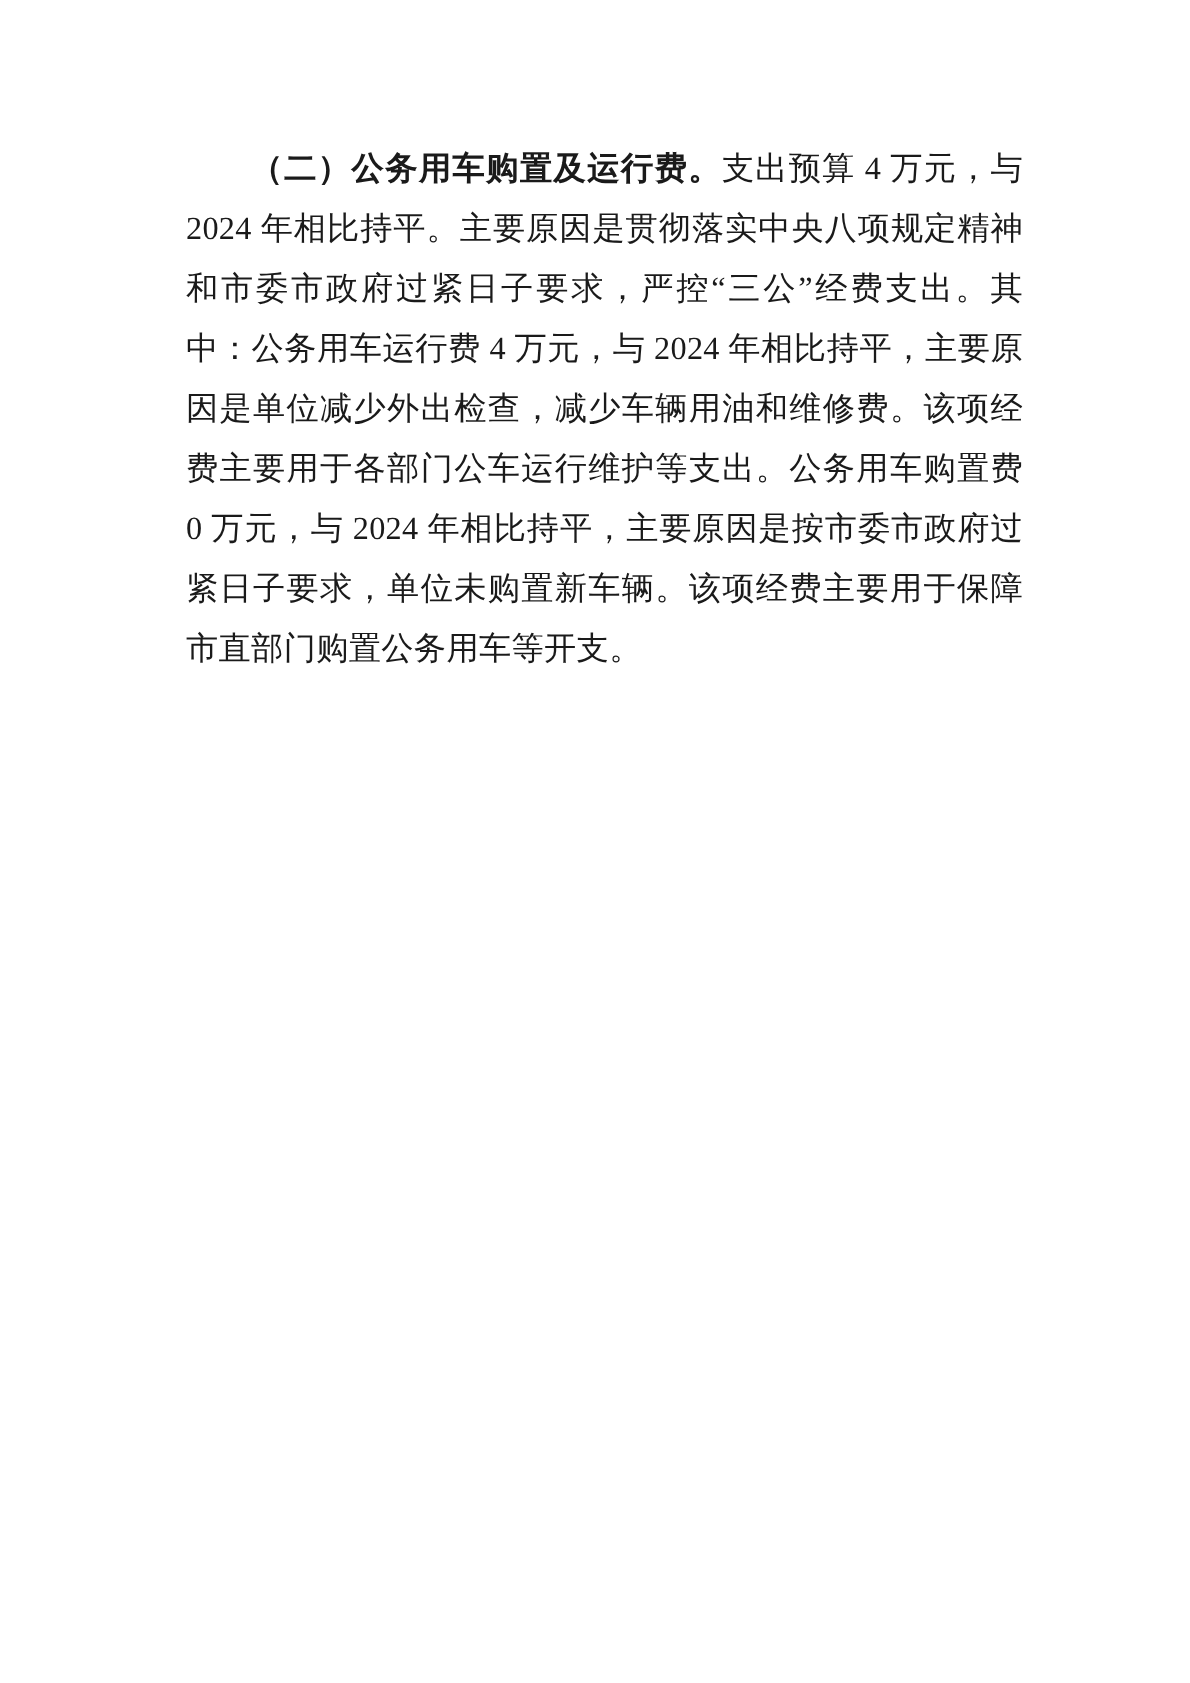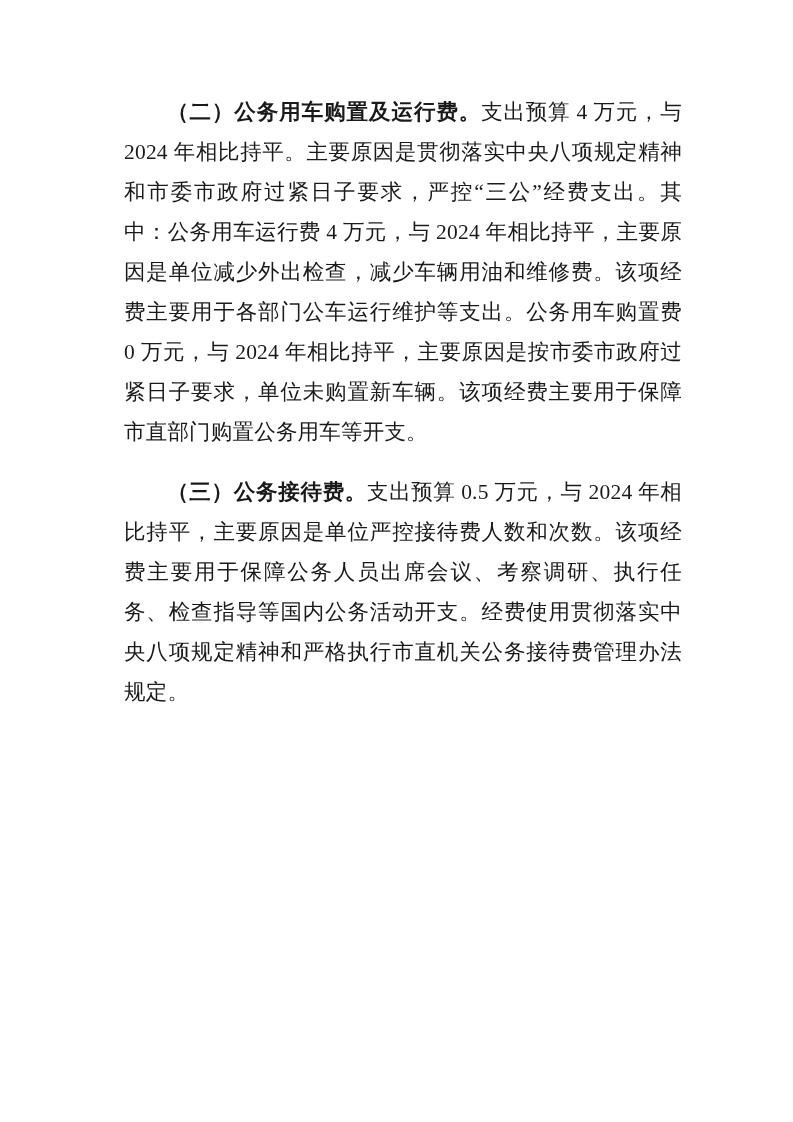--- a/index.html
+++ b/index.html
@@ -43,16 +43,15 @@
   }
 </style>
 </head>
 <body>
 
 <div class="page">
   <div class="content">
 
     <p class="para"><span class="heading-run">（二）公务用车购置及运行费。</span><span>支出预算 4 万元，与 2024 年相比持平。主要原因是贯彻落实中央八项规定精神和市委市政府过紧日子要求，严控“三公”经费支出。其中：公务用车运行费 4 万元，与 2024 年相比持平，主要原因是单位减少外出检查，减少车辆用油和维修费。该项经费主要用于各部门公车运行维护等支出。公务用车购置费 0 万元，与 2024 年相比持平，主要原因是按市委市政府过紧日子要求，单位未购置新车辆。该项经费主要用于保障市直部门购置公务用车等开支。</span></p>
 
-    <p class="para spaced"><span class="heading-run">（三）公务接待费。</span><span>支出预算 0.5 万元，与 2024 年相比持平，主要原因是单位严控接待费人数和次数。该项经费主要用于保障公务人员出席会议、考察调研、执行任务、检查指导等国内公务活动开支。经费使用贯彻落实中央八项规定精神和严格执行市直机关公务接待费管理办法规定。</span></p>
 
   </div>
 </div>
 
 </body></html>

